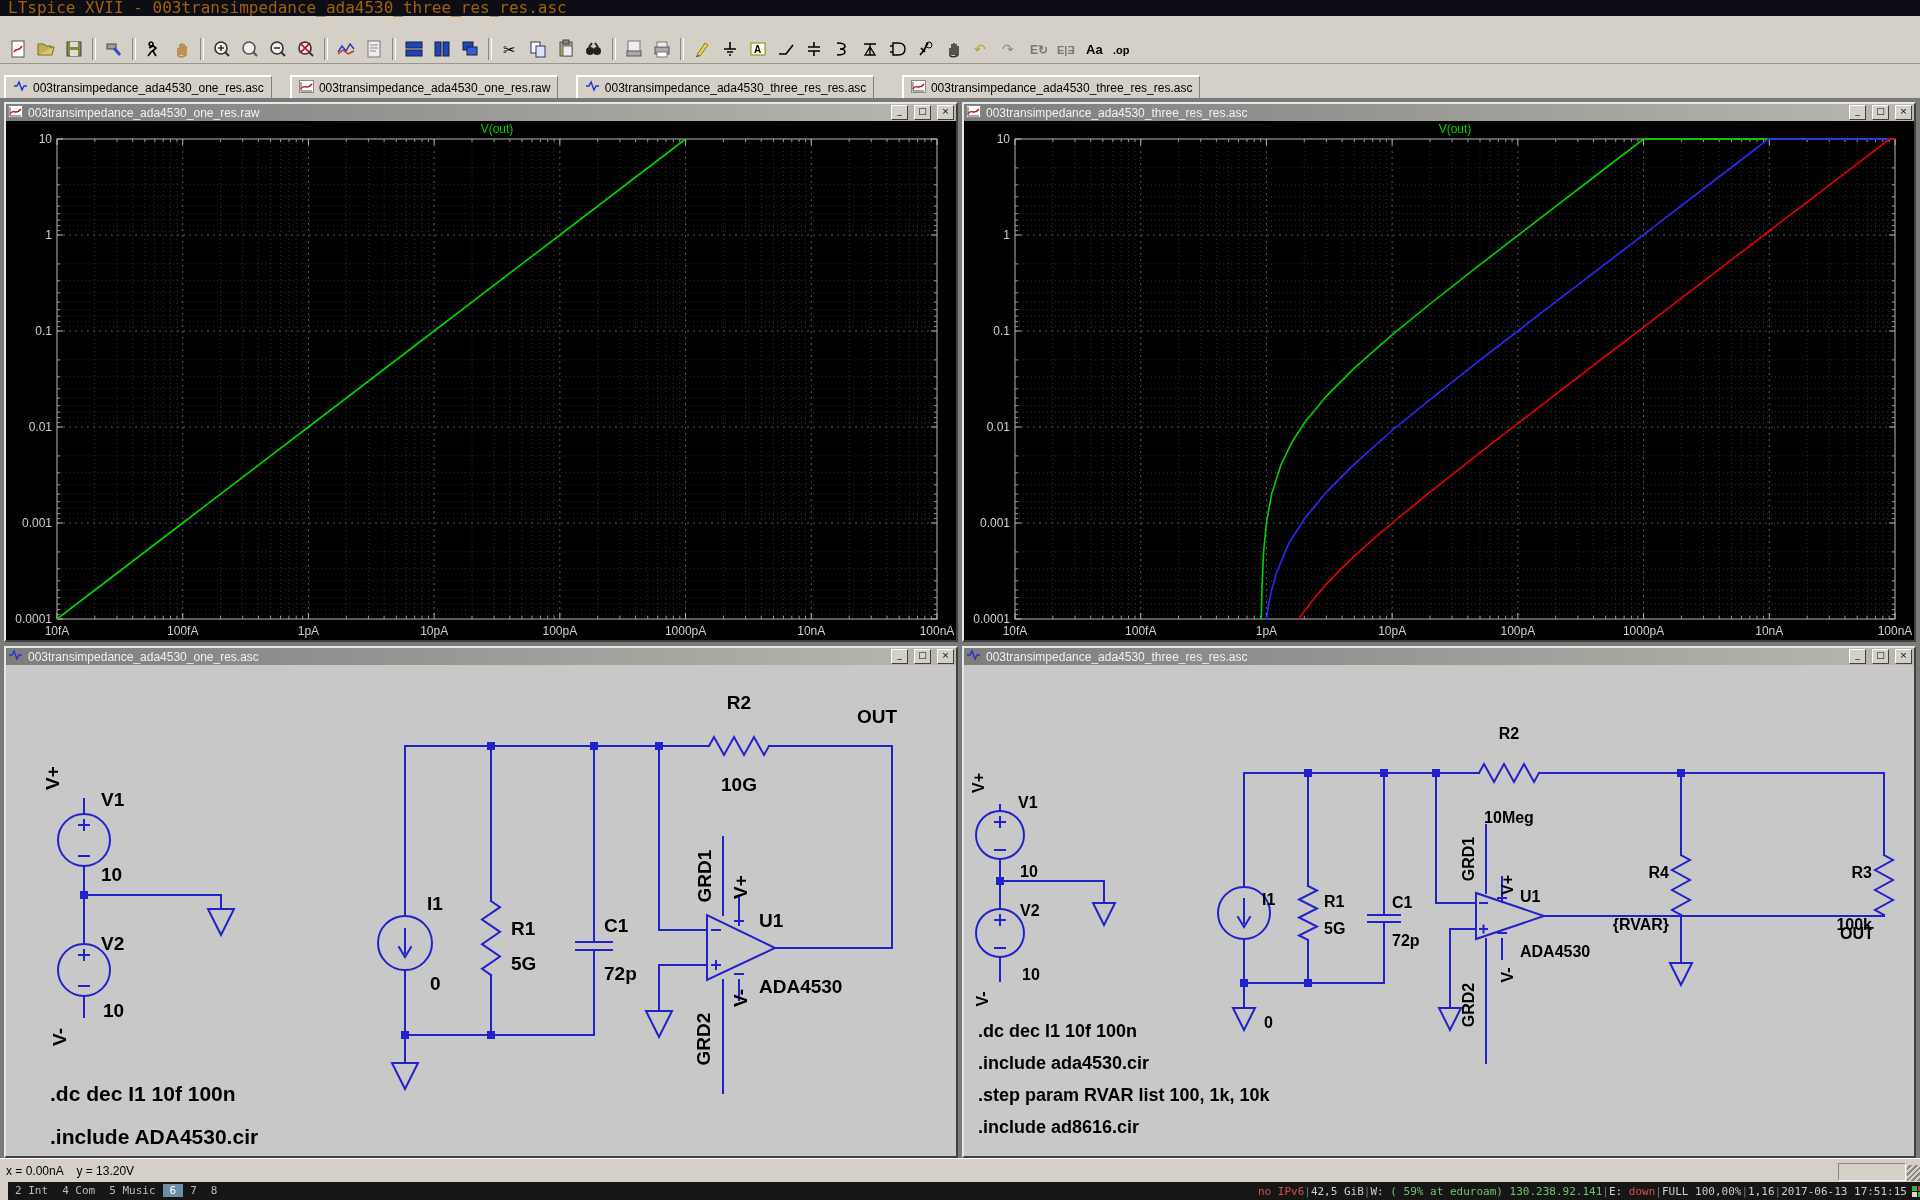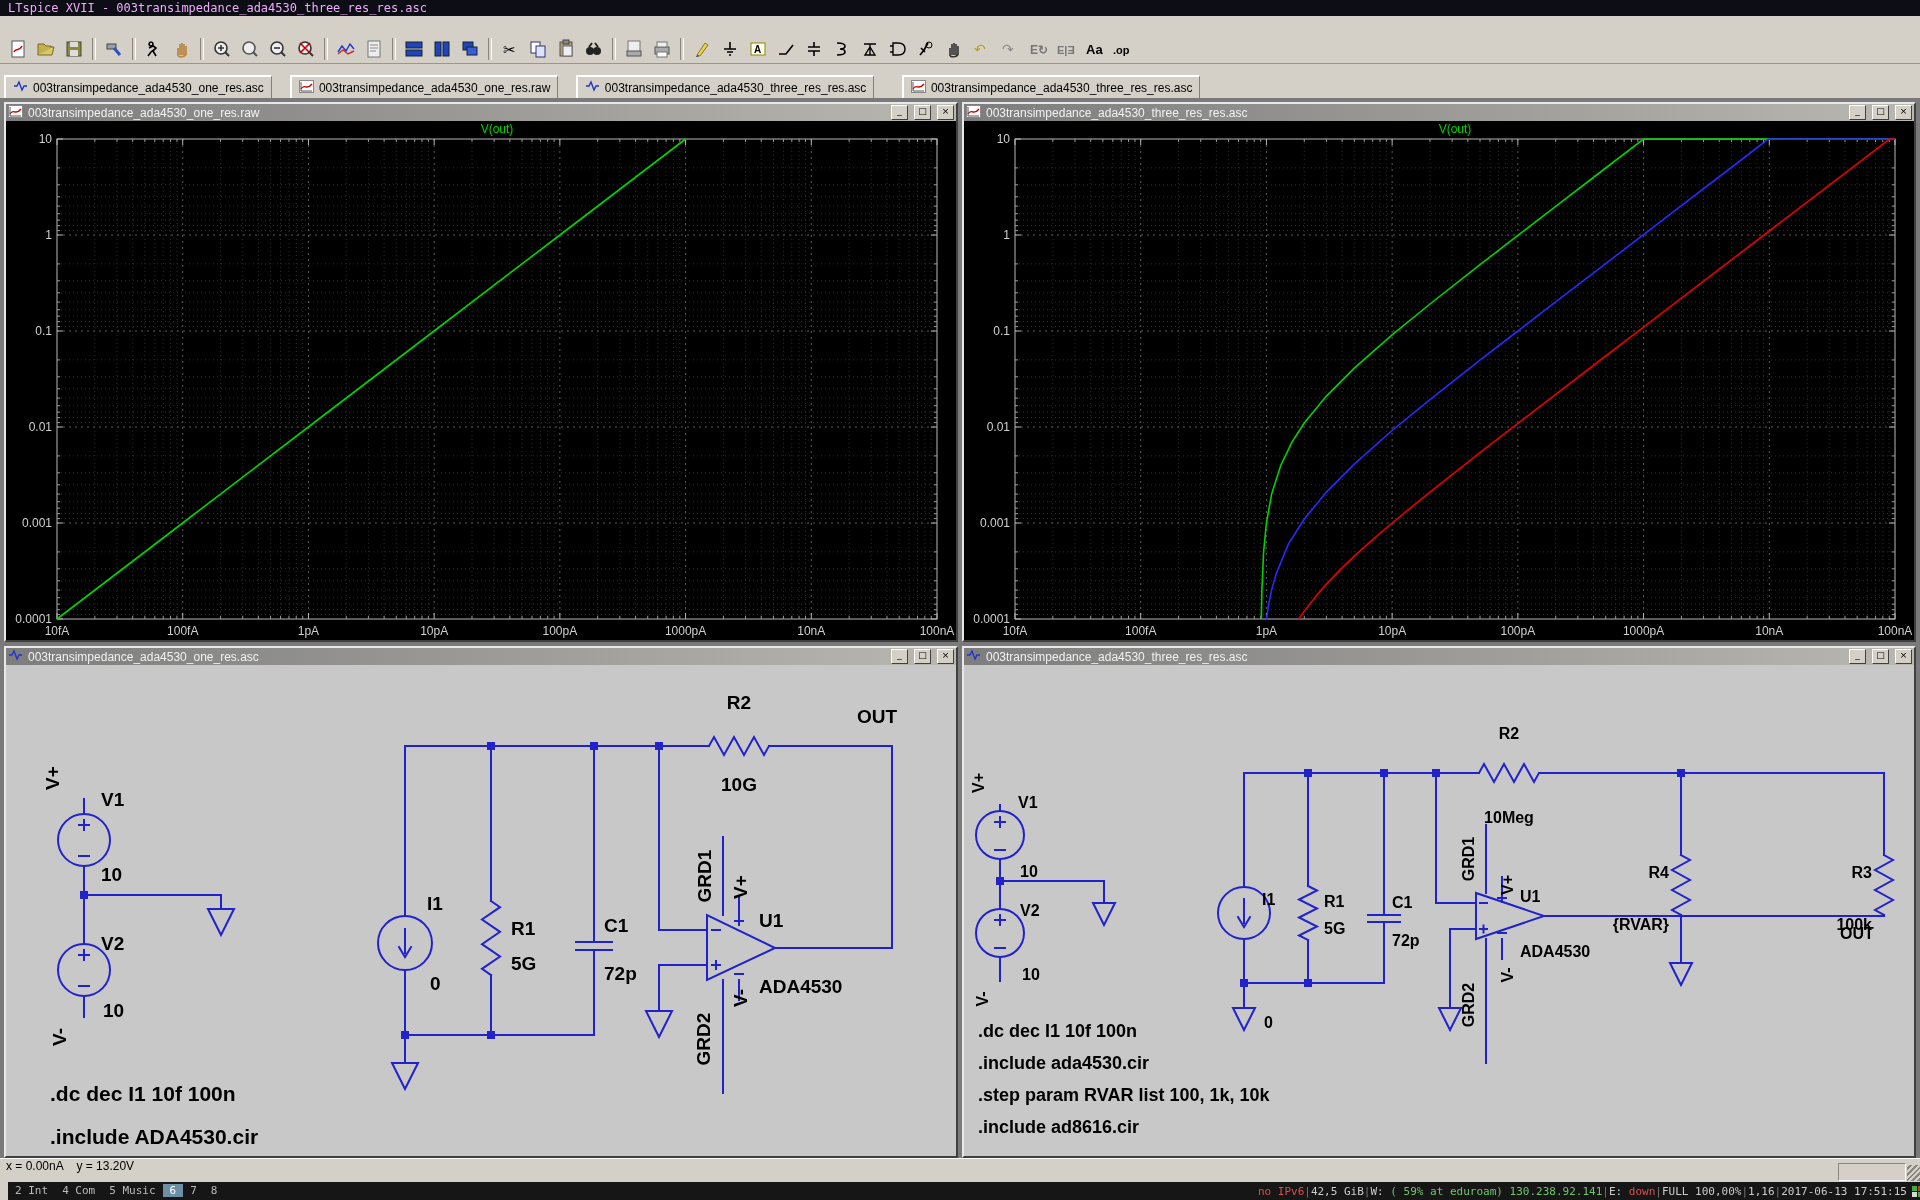--- a/index.html
+++ b/index.html
@@ -1,20 +1,20 @@
 <!DOCTYPE html>
 <html><head>
 <meta charset="utf-8">
 <style>
   html,body{margin:0;padding:0;background:#555;}
   #screen{position:relative;width:1920px;height:1200px;background:#d4d0c8;
           font-family:"Liberation Sans",sans-serif;overflow:hidden;}
   
   #titlebar{position:absolute;left:0;top:0;width:1920px;height:16px;background:#0d0d16;
-            color:#f0abfc;font-family:"DejaVu Sans Mono",monospace;font-size:12px;
+            color:#a16207;font-family:"DejaVu Sans Mono",monospace;font-size:16px;
             line-height:16px;padding-left:8px;box-sizing:border-box;}
   #menubar{position:absolute;left:0;top:16px;width:1920px;height:18px;background:#d4d0c8;
            border-bottom:1px solid #b8b4ac;font-size:13px;color:#000;display:flex;align-items:center;}
   .menu-item{padding:1px 9px;cursor:default;}
   .menu-item u{text-decoration:underline;}
   #toolbar{position:absolute;left:0;top:34px;width:1920px;height:30px;background:#d4d0c8;
            border-bottom:1px solid #9a968e;display:flex;align-items:center;padding-left:4px;box-sizing:border-box;}
   .tb-icon{width:26px;height:24px;display:flex;align-items:center;justify-content:center;margin:0 1px;}
   .tb-icon svg{display:block;}
   .tb-sep{width:2px;height:22px;border-left:1px solid #8a867e;border-right:1px solid #fff;margin:0 4px;}
@@ -30,21 +30,21 @@
                align-items:center;color:#f2f2f2;font-size:12px;gap:5px;padding:0 2px;}
   .child-title .t-label{flex:1;white-space:nowrap;overflow:hidden;}
   .win-btn{width:15px;height:13px;background:#d4d0c8;border:1px solid;border-color:#fff #404040 #404040 #fff;
            font-size:9px;line-height:11px;text-align:center;color:#000;margin-left:1px;font-family:"DejaVu Sans",sans-serif;}
   .child-body{position:relative;overflow:hidden;}
   .plot-body{background:#000;}
   .schem-body{background:#c8c8c8;}
   .schem-body svg text{font-family:"Liberation Sans",sans-serif;font-weight:bold;fill:#000;}
   
   #statusbar{position:absolute;left:0;top:1158px;width:1920px;height:24px;background:#d4d0c8;
-             border-top:1px solid #fff;font-size:12px;color:#000;display:flex;padding-left:6px;box-sizing:border-box;}
+             border-top:1px solid #fff;font-size:12px;color:#000;display:flex;align-items:center;padding-left:6px;box-sizing:border-box;}
   #status-box{position:absolute;right:14px;top:4px;width:66px;height:16px;border:1px solid;border-color:#8a867e #fff #fff #8a867e;}
   #grip{position:absolute;right:0;top:6px;width:13px;height:16px;
         background:repeating-linear-gradient(135deg,#d4d0c8 0 2px,#8a867e 2px 4px);}
   #taskbar{position:absolute;left:8px;top:1182px;width:1920px;height:18px;background:#161616;
            font-family:"DejaVu Sans Mono",monospace;font-size:11px;display:flex;align-items:center;color:#bbb;}
   .tag{padding:0 7px;height:18px;line-height:18px;}
   .tag.sel{background:#6d8fa5;color:#fff;}
   #tb-right{margin-left:auto;display:flex;align-items:flex-end;white-space:pre;}
   #tb-mini{display:inline-grid;grid-template-columns:5px 5px;grid-gap:1px;margin:0 5px;}
   #tb-mini i{width:5px;height:5px;display:block;}

